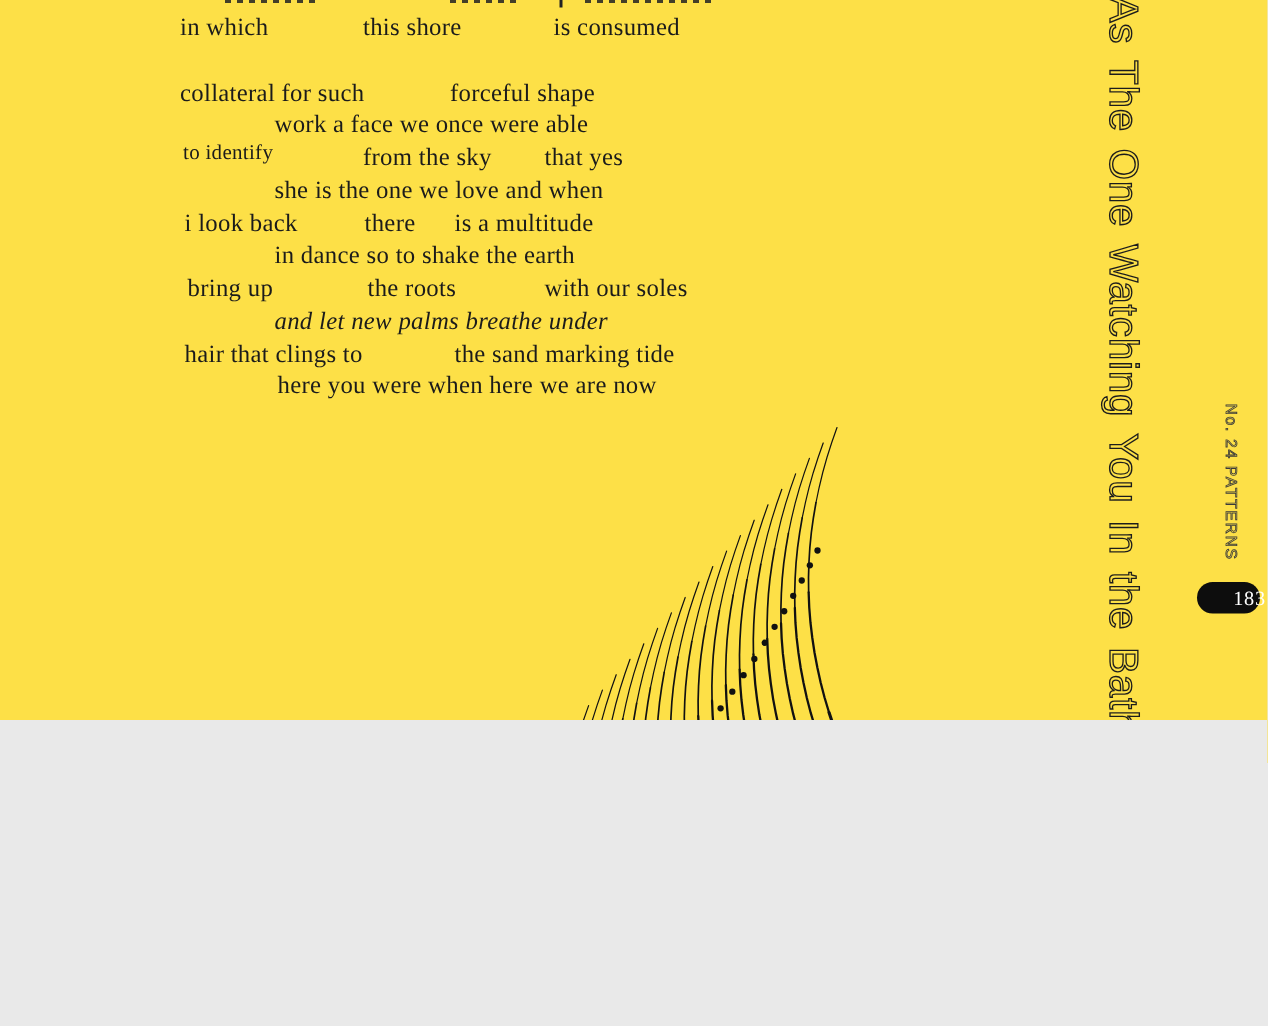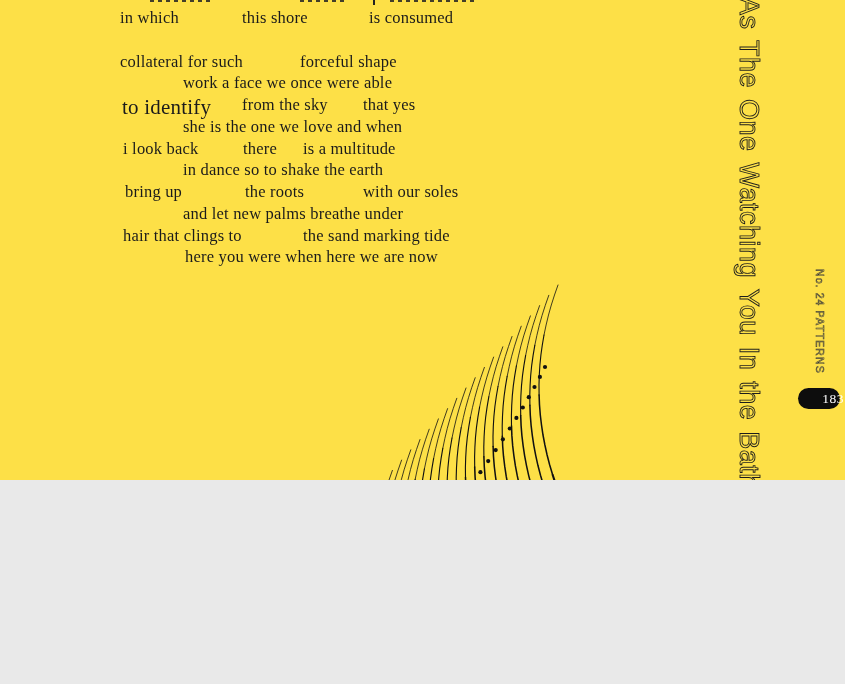--- a/index.html
+++ b/index.html
@@ -236,42 +236,42 @@
         <span class="poem-seg" style="left: 369px; font-size: 16.5px;">is consumed</span>
       </div>
       <div class="poem-line" style="top: 51.5px;">
         <span class="poem-seg" style="left: 120px; font-size: 16.5px;">collateral for such</span>
         <span class="poem-seg" style="left: 300px; font-size: 16.5px;">forceful shape</span>
       </div>
       <div class="poem-line" style="top: 73.25px;">
         <span class="poem-seg" style="left: 183px; font-size: 16.5px;">work a face we once were able</span>
       </div>
       <div class="poem-line" style="top: 95px;">
-        <span class="poem-seg" style="left: 122px; font-size: 21px;">to identify</span>
+        <span class="poem-seg" style="left: 122px; font-size: 14px;">to identify</span>
         <span class="poem-seg" style="left: 242px; font-size: 16.5px;">from the sky</span>
         <span class="poem-seg" style="left: 363px; font-size: 16.5px;">that yes</span>
       </div>
       <div class="poem-line" style="top: 116.75px;">
         <span class="poem-seg" style="left: 183px; font-size: 16.5px;">she is the one we love and when</span>
       </div>
       <div class="poem-line" style="top: 138.5px; text-align: right;">
         <span class="poem-seg" style="left: 123px; font-size: 16.5px;">i look back</span>
         <span class="poem-seg" style="left: 243px; font-size: 16.5px;">there</span>
         <span class="poem-seg" style="left: 303px; font-size: 16.5px; font-family: Liberation Serif, serif;">is a multitude</span>
       </div>
       <div class="poem-line" style="top: 160.25px;">
         <span class="poem-seg" style="left: 183px; font-size: 16.5px;">in dance so to shake the earth</span>
       </div>
       <div class="poem-line" style="top: 182px;">
         <span class="poem-seg" style="left: 125px; font-size: 16.5px;">bring up</span>
         <span class="poem-seg" style="left: 245px; font-size: 16.5px;">the roots</span>
         <span class="poem-seg" style="left: 363px; font-size: 16.5px;">with our soles</span>
       </div>
       <div class="poem-line" style="top: 203.75px;">
-        <span class="poem-seg" style="left: 183px; font-size: 16.5px;">and let new palms breathe under</span>
+        <span class="poem-seg" style="left: 183px; font-size: 16.5px; font-style: italic;">and let new palms breathe under</span>
       </div>
       <div class="poem-line" style="top: 225.5px;">
         <span class="poem-seg" style="left: 123px; font-size: 16.5px;">hair that clings to</span>
         <span class="poem-seg" style="left: 303px; font-size: 16.5px;">the sand marking tide</span>
       </div>
       <div class="poem-line" style="top: 247.25px;">
         <span class="poem-seg" style="left: 185px; font-size: 16.5px;">here you were when here we are now</span>
       </div>
     </div>
 

